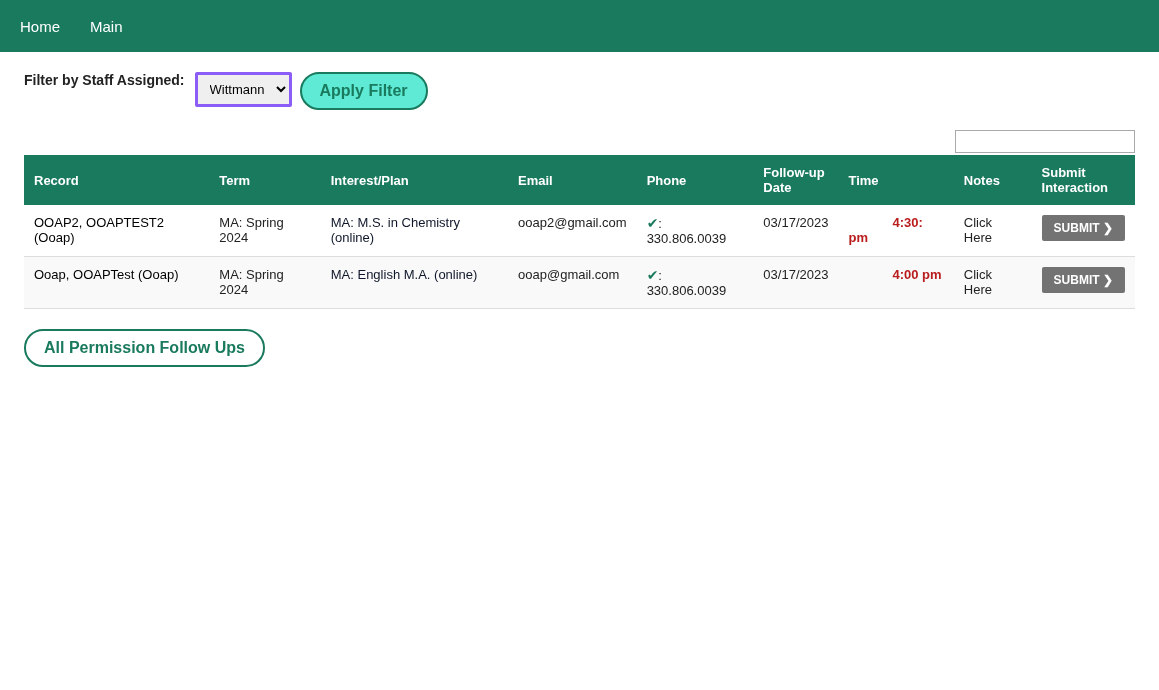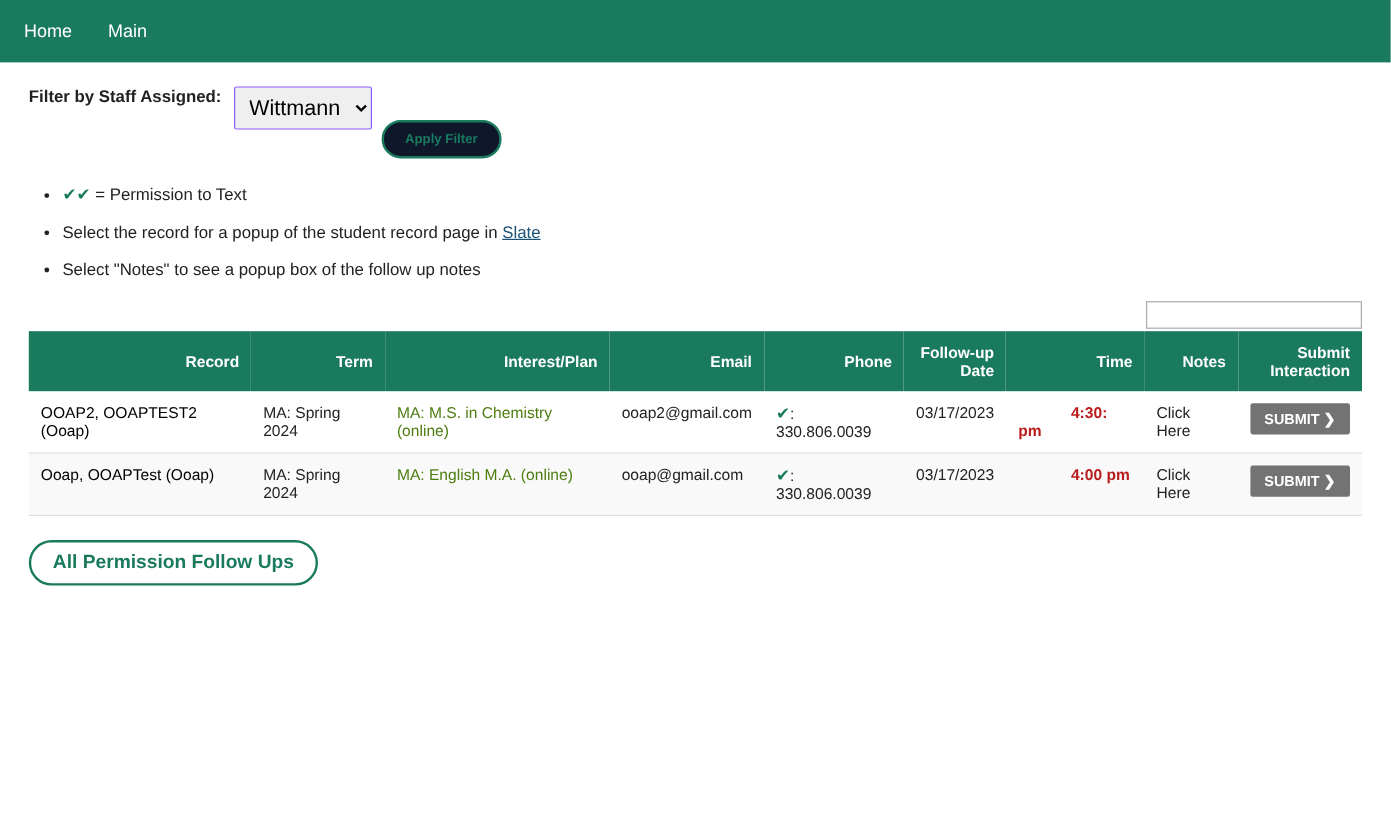--- a/index.html
+++ b/index.html
@@ -30,37 +30,36 @@
       display: flex;
       align-items: flex-start;
       margin-bottom: 20px;
     }
     .filter-label {
       font-weight: bold;
       margin-right: 10px;
       font-size: 14px;
     }
     .filter-select {
-      border: 1px solid #8b5cf6;
+      border: 3px solid #8b5cf6;
       padding: 6px 8px;
-      font-size: 18px;
+      font-size: 13px;
       border-radius: 2px;
       margin-right: 8px;
       cursor: pointer;
     }
     .apply-filter-btn {
-      background: #0f172a;
+      background: #5eead4;
       color: #1a7a5e;
       border: 2.5px solid #1a7a5e;
       border-radius: 20px;
       padding: 8px 18px;
-      font-size: 11px;
-      font-weight: bold;
-      cursor: pointer;
-      margin-top: 28px;
+      font-size: 16px;
+      font-weight: bold;
+      cursor: pointer;
     }
 
     
     .legend { margin-bottom: 16px; }
     .legend ul { list-style: disc; padding-left: 28px; }
     .legend li { margin-bottom: 10px; font-size: 14px; line-height: 1.5; }
     .legend a { color: #1a5276; }
 
     
     .section-heading {
@@ -93,33 +92,33 @@
       width: 100%;
       border-collapse: collapse;
       font-size: 13px;
     }
     thead tr {
       background-color: #1a7a5e;
       color: #fff;
     }
     thead th {
       padding: 10px 10px;
-      text-align: right;
+      text-align: left;
       font-weight: bold;
     }
     tbody tr {
       border-bottom: 1px solid #ddd;
     }
     tbody tr:nth-child(even) { background: #f9f9f9; }
     tbody td {
       padding: 10px 10px;
       vertical-align: top;
     }
     .record-link { color: #000000; text-decoration: none; }
-    .interest-link { color: #4d7c0f; text-decoration: none; }
+    .interest-link { color: #0f172a; text-decoration: none; }
     .time-green { color: #b91c1c; font-weight: bold; margin-left: 44px; }
     .notes-link { color: #222; text-decoration: none; cursor: pointer; }
     .submit-btn {
       background-color: #737373;
       color: #fff;
       border: none;
       padding: 6px 12px;
       font-size: 12px;
       font-weight: bold;
       cursor: pointer;
@@ -146,29 +145,20 @@
   
   <div class="filter-row">
     <span class="filter-label">Filter by Staff Assigned:</span>
     <select class="filter-select">
       <option>Wittmann</option>
     </select>
     <button class="apply-filter-btn">Apply Filter</button>
   </div>
 
   
-  <div class="legend">
-    <ul>
-      <li>
-        <span style="color:#1a7a5e;">✔✔</span> = Permission to Text
-      </li>
-      <li>Select the record for a popup of the student record page in <a href="#" style="color:#1a5276;">Slate</a></li>
-      <li>Select "Notes" to see a popup box of the follow up notes</li>
-    </ul>
-  </div>
 
   
 
   
   <div class="search-row">
     <input class="search-input" type="text" style="">
   </div>
 
   
   <table>

